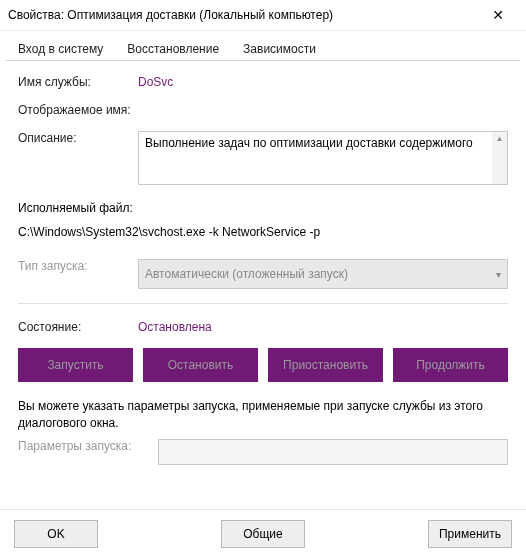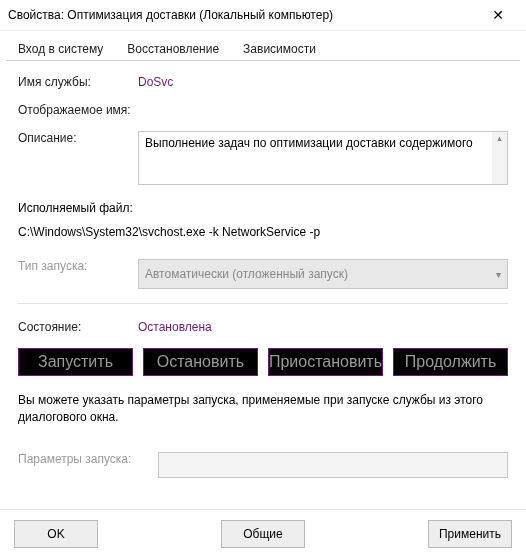--- a/index.html
+++ b/index.html
@@ -15,22 +15,22 @@
   .lbl{width:120px;color:#222}
   .val{flex:1;color:#701a75}
   .desc-box{flex:1;border:1px solid #c8c8c8;padding:4px 6px;height:54px;position:relative;font-size:12px;line-height:1.3;box-sizing:border-box}
   .desc-scroll{position:absolute;right:0;top:0;width:15px;height:100%;background:#f3f3f3;display:flex;justify-content:center;align-items:flex-start}
   .exe{margin:4px 0 18px 0;line-height:1.5}
   .select{flex:1;height:24px;border:1px solid #c8c8c8;background:#e8e8e8;color:#888;padding:2px 6px;position:relative;display:flex;align-items:center}
   .select .chev{position:absolute;right:6px;color:#888;font-size:10px}
   .dim{color:#9a9a9a}
   .sep{border:none;border-top:1px solid #e0e0e0;margin:8px 0 16px 0}
   .btnrow{display:flex;gap:10px;margin:12px 0 16px 0}
-  .btn{flex:1;height:26px;border:1px solid #701a75;background:#000000;color:#9a9a9a;display:flex;align-items:center;justify-content:center;font-size:16px;cursor:default}
-  .note{line-height:1.4;margin-bottom:26px}
+  .btn{flex:1;height:26px;border:4px solid #701a75;background:#701a75;color:#9a9a9a;display:flex;align-items:center;justify-content:center;font-size:12px;cursor:default}
+  .note{line-height:1.4;margin-bottom:7px}
   .param-input{flex:1;height:22px;border:1px solid #c8c8c8;background:#fff}
   .param-input.dim{background:#f4f4f4}
   .footer{position:absolute;left:0;right:0;bottom:0;padding:10px 14px;display:flex;justify-content:space-between;gap:8px;border-top:1px solid #e4e4e4}
   .fbtn{min-width:82px;height:26px;border:1px solid #b8b8b8;background:#eee;display:flex;align-items:center;justify-content:center;font-size:12px;cursor:pointer}
 </style>
 </head>
 <body>
 
 <div class="window">
 

